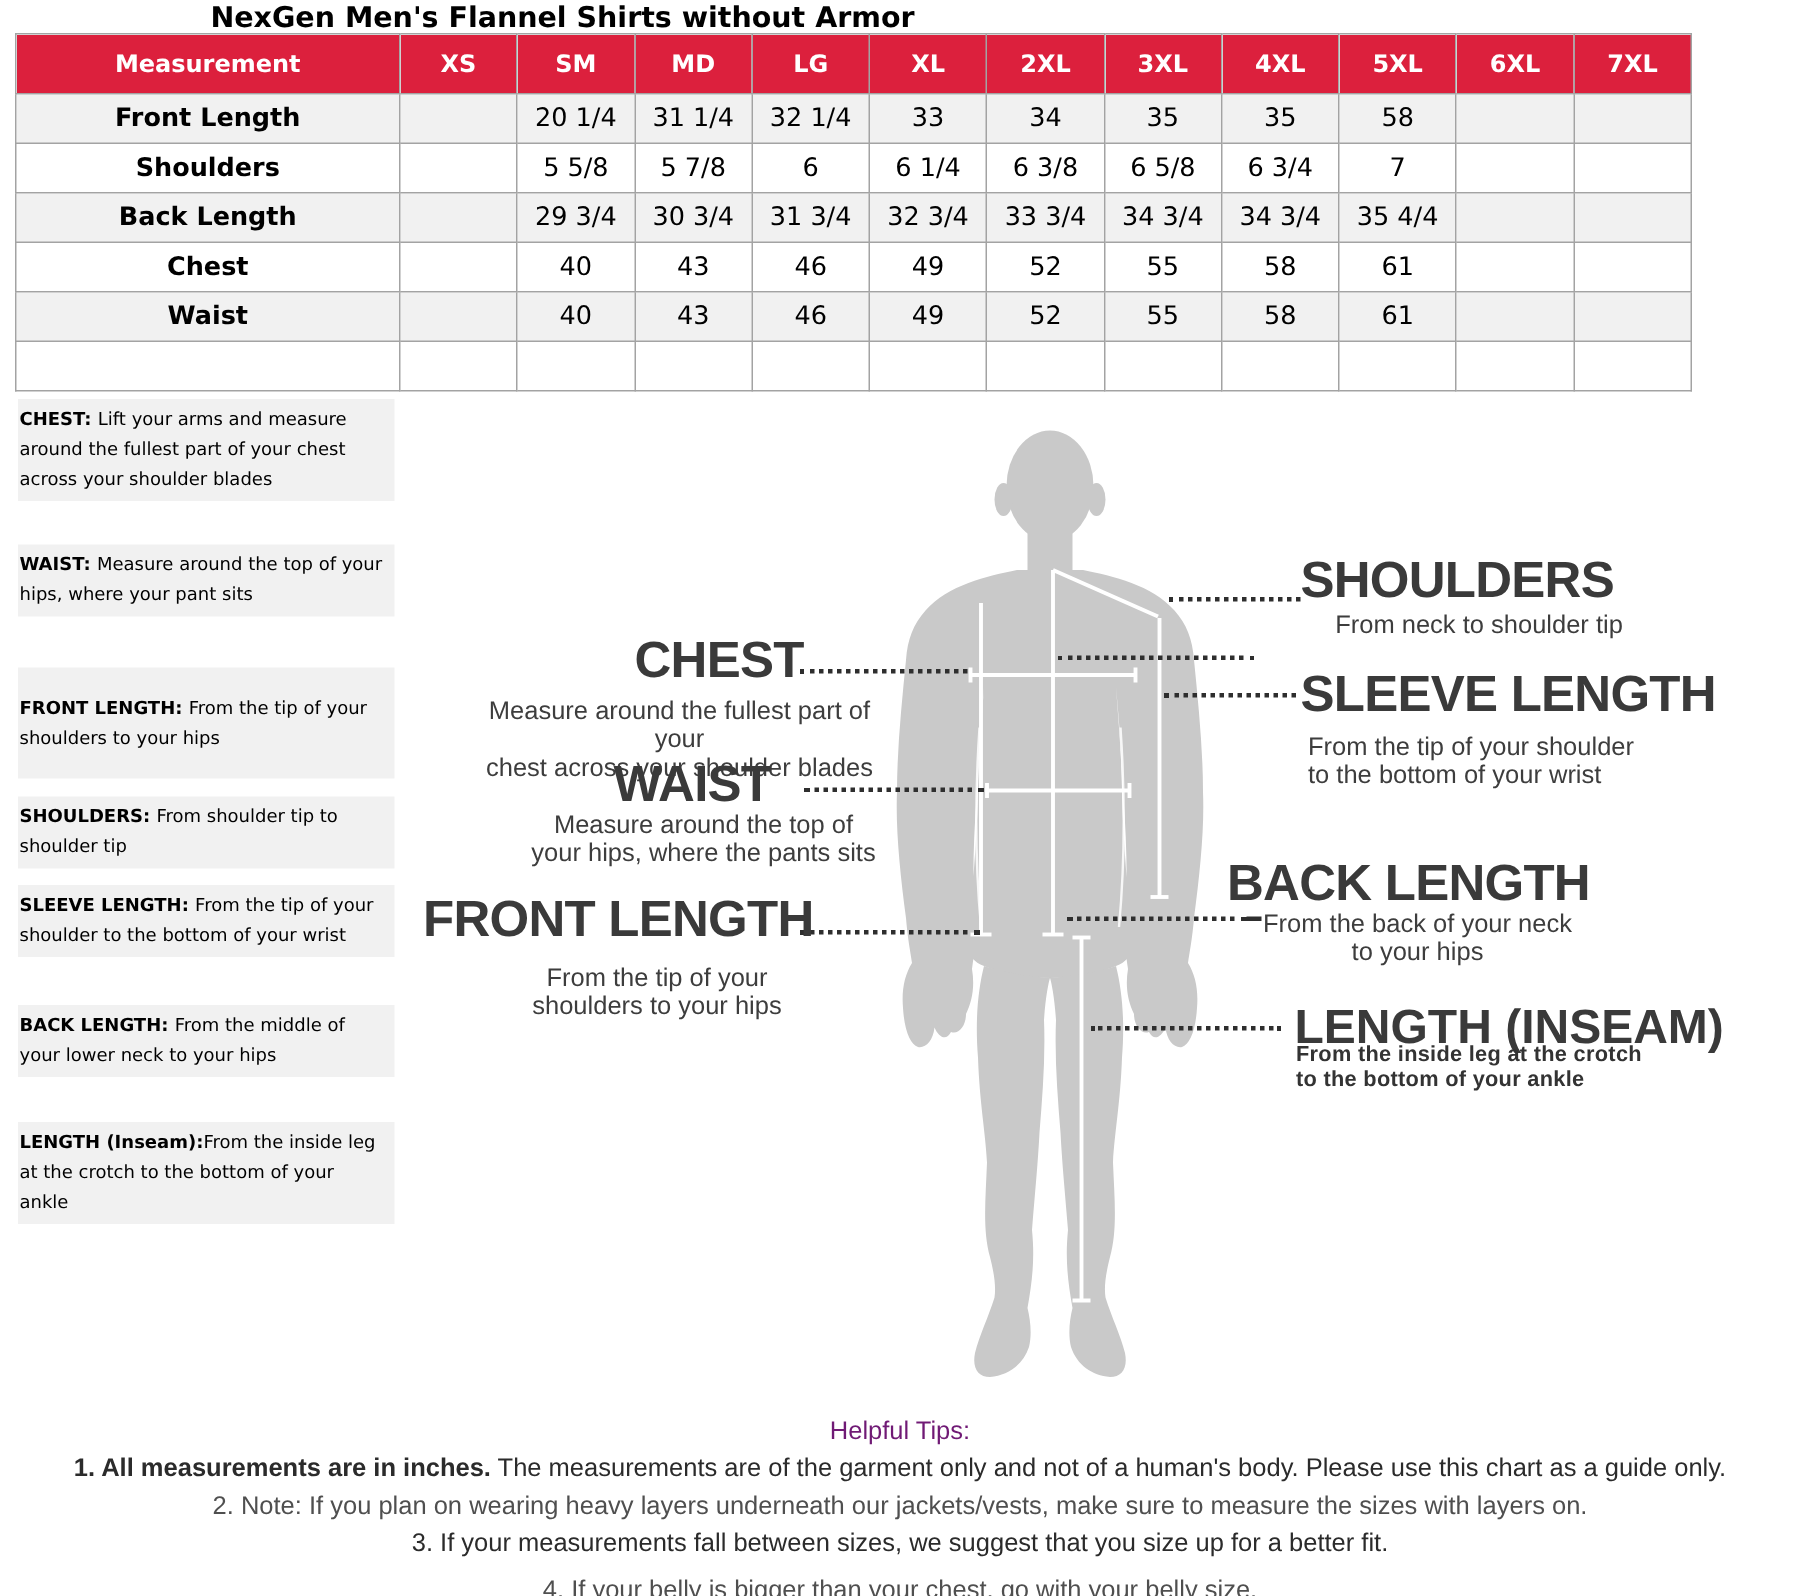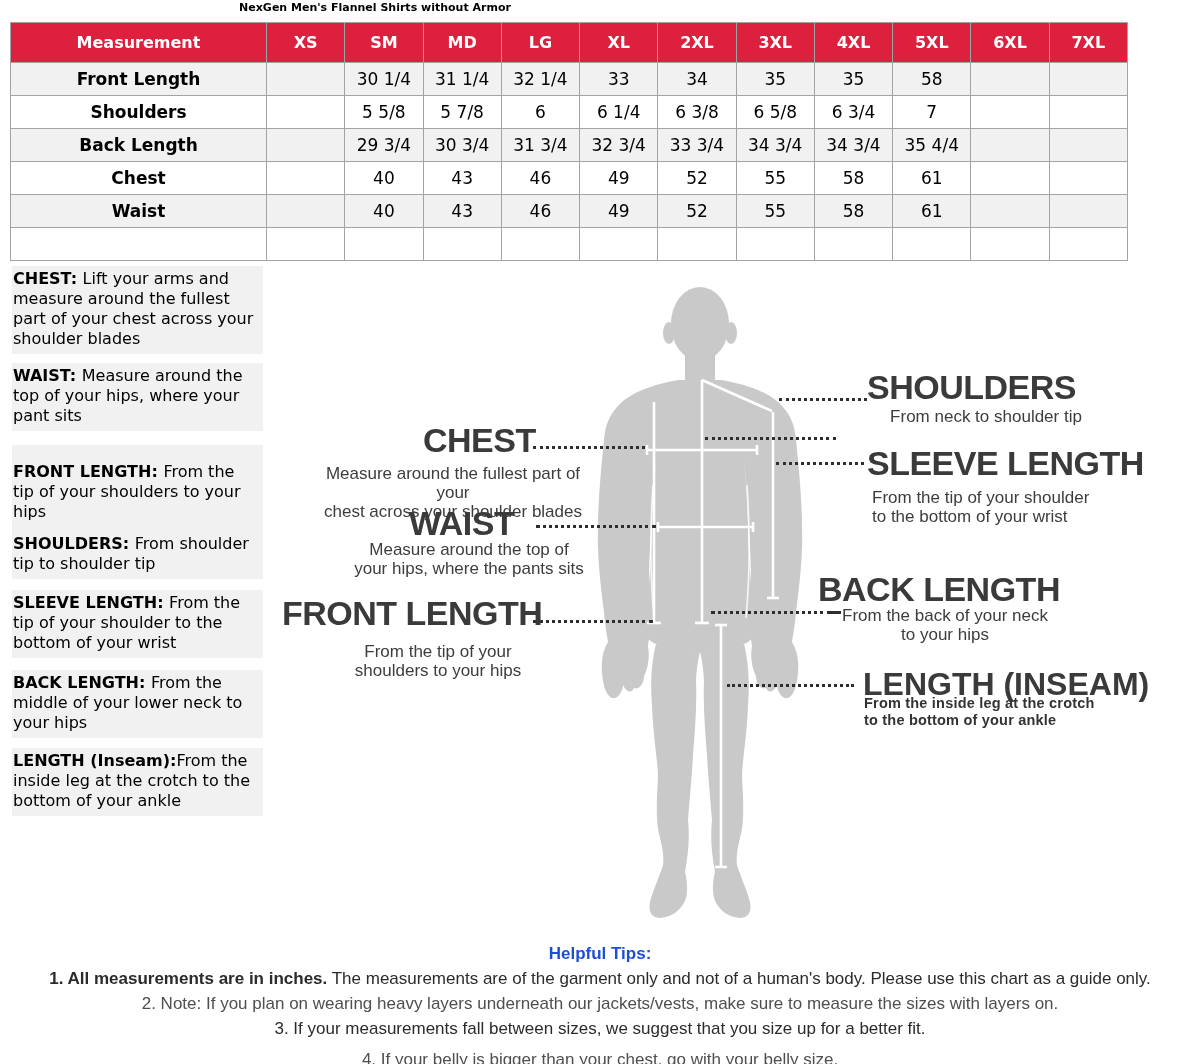--- a/index.html
+++ b/index.html
@@ -11,35 +11,35 @@
     --label-dark:#3a3a3a;
     --sub-dark:#3d3d3d;
     --leader-dot:#2e2e2e;
   }
   html,body{margin:0;padding:0;background:#fff;}
   #page{position:relative;width:1200px;height:1064px;background:#fff;overflow:hidden;
         font-family:"Liberation Sans",sans-serif;color:#000;}
 
   
   .page-title{position:absolute;left:60px;top:1px;width:630px;text-align:center;
-    font-family:"DejaVu Sans",sans-serif;font-weight:bold;font-size:11px;color:#000;}
+    font-family:"DejaVu Sans",sans-serif;font-weight:bold;font-size:19px;color:#000;}
 
   
   .size-table{position:absolute;left:10px;top:22px;width:1118px;border-collapse:collapse;
     table-layout:fixed;font-family:"DejaVu Sans",sans-serif;}
   .size-table th,.size-table td{border:1px solid var(--table-border);text-align:center;overflow:hidden;}
   .size-table th{background:var(--header-red);color:var(--header-text);font-size:16px;font-weight:bold;height:37px;}
   .size-table td{font-size:17px;height:30px;background:#fff;}
   .size-table th:first-child,.size-table td:first-child{width:253px;}
   .size-table td:first-child{font-weight:bold;}
   .size-table tbody tr:nth-child(odd) td{background:var(--stripe);}
 
   
   .def-block{position:absolute;left:12px;width:251px;background:var(--stripe);
-    font-family:"DejaVu Sans",sans-serif;font-size:16px;line-height:20px;color:#000;
+    font-family:"DejaVu Sans",sans-serif;font-size:12px;line-height:20px;color:#000;
     padding:3px 5px 5px 1px;box-sizing:border-box;}
   .def-block b{font-weight:bold;}
   #def-chest{top:266px;}
   #def-waist{top:363px;}
   #def-front{top:445px;padding-top:17px;padding-bottom:17px;}
   #def-shoulders{top:531px;}
   #def-sleeve{top:590px;}
   #def-back{top:670px;}
   #def-inseam{top:748px;}
 
@@ -56,21 +56,21 @@
     color:var(--label-dark);white-space:nowrap;line-height:1;}
   .sub-label{position:absolute;font-size:17px;line-height:19px;color:var(--sub-dark);
     white-space:pre-line;}
   .sub-center{text-align:center;width:280px;}
   #label-inseam{font-size:32px;letter-spacing:0;}
   #sub-inseam{font-size:14.5px;font-weight:bold;line-height:17px;letter-spacing:.2px;color:#333;}
 
   
   .tips{position:absolute;left:15px;top:943px;width:1170px;text-align:center;font-size:17px;}
   .tips p{margin:0 0 4px 0;line-height:21px;}
-  .tips .tips-heading{font-weight:bold;color:#1d4ed8;}
+  .tips .tips-heading{font-weight:normal;color:#701a75;}
   .tip-dark{color:#2b2b2b;}
   .tip-gray{color:#4f4f4f;}
   .tip-last{margin-top:10px !important;}
 </style>
 </head>
 <body>
 
 <div id="page">
 
   <div class="page-title">NexGen Men's Flannel Shirts without Armor</div>
@@ -89,21 +89,21 @@
           <th>4XL</th>
           <th>5XL</th>
           <th>6XL</th>
           <th>7XL</th>
         </tr>
       </thead>
     <tbody>
         <tr>
           <td>Front Length</td>
           <td></td>
-          <td>30 1/4</td>
+          <td>20 1/4</td>
           <td>31 1/4</td>
           <td>32 1/4</td>
           <td>33</td>
           <td>34</td>
           <td>35</td>
           <td>35</td>
           <td>58</td>
           <td></td>
           <td></td>
         </tr>

